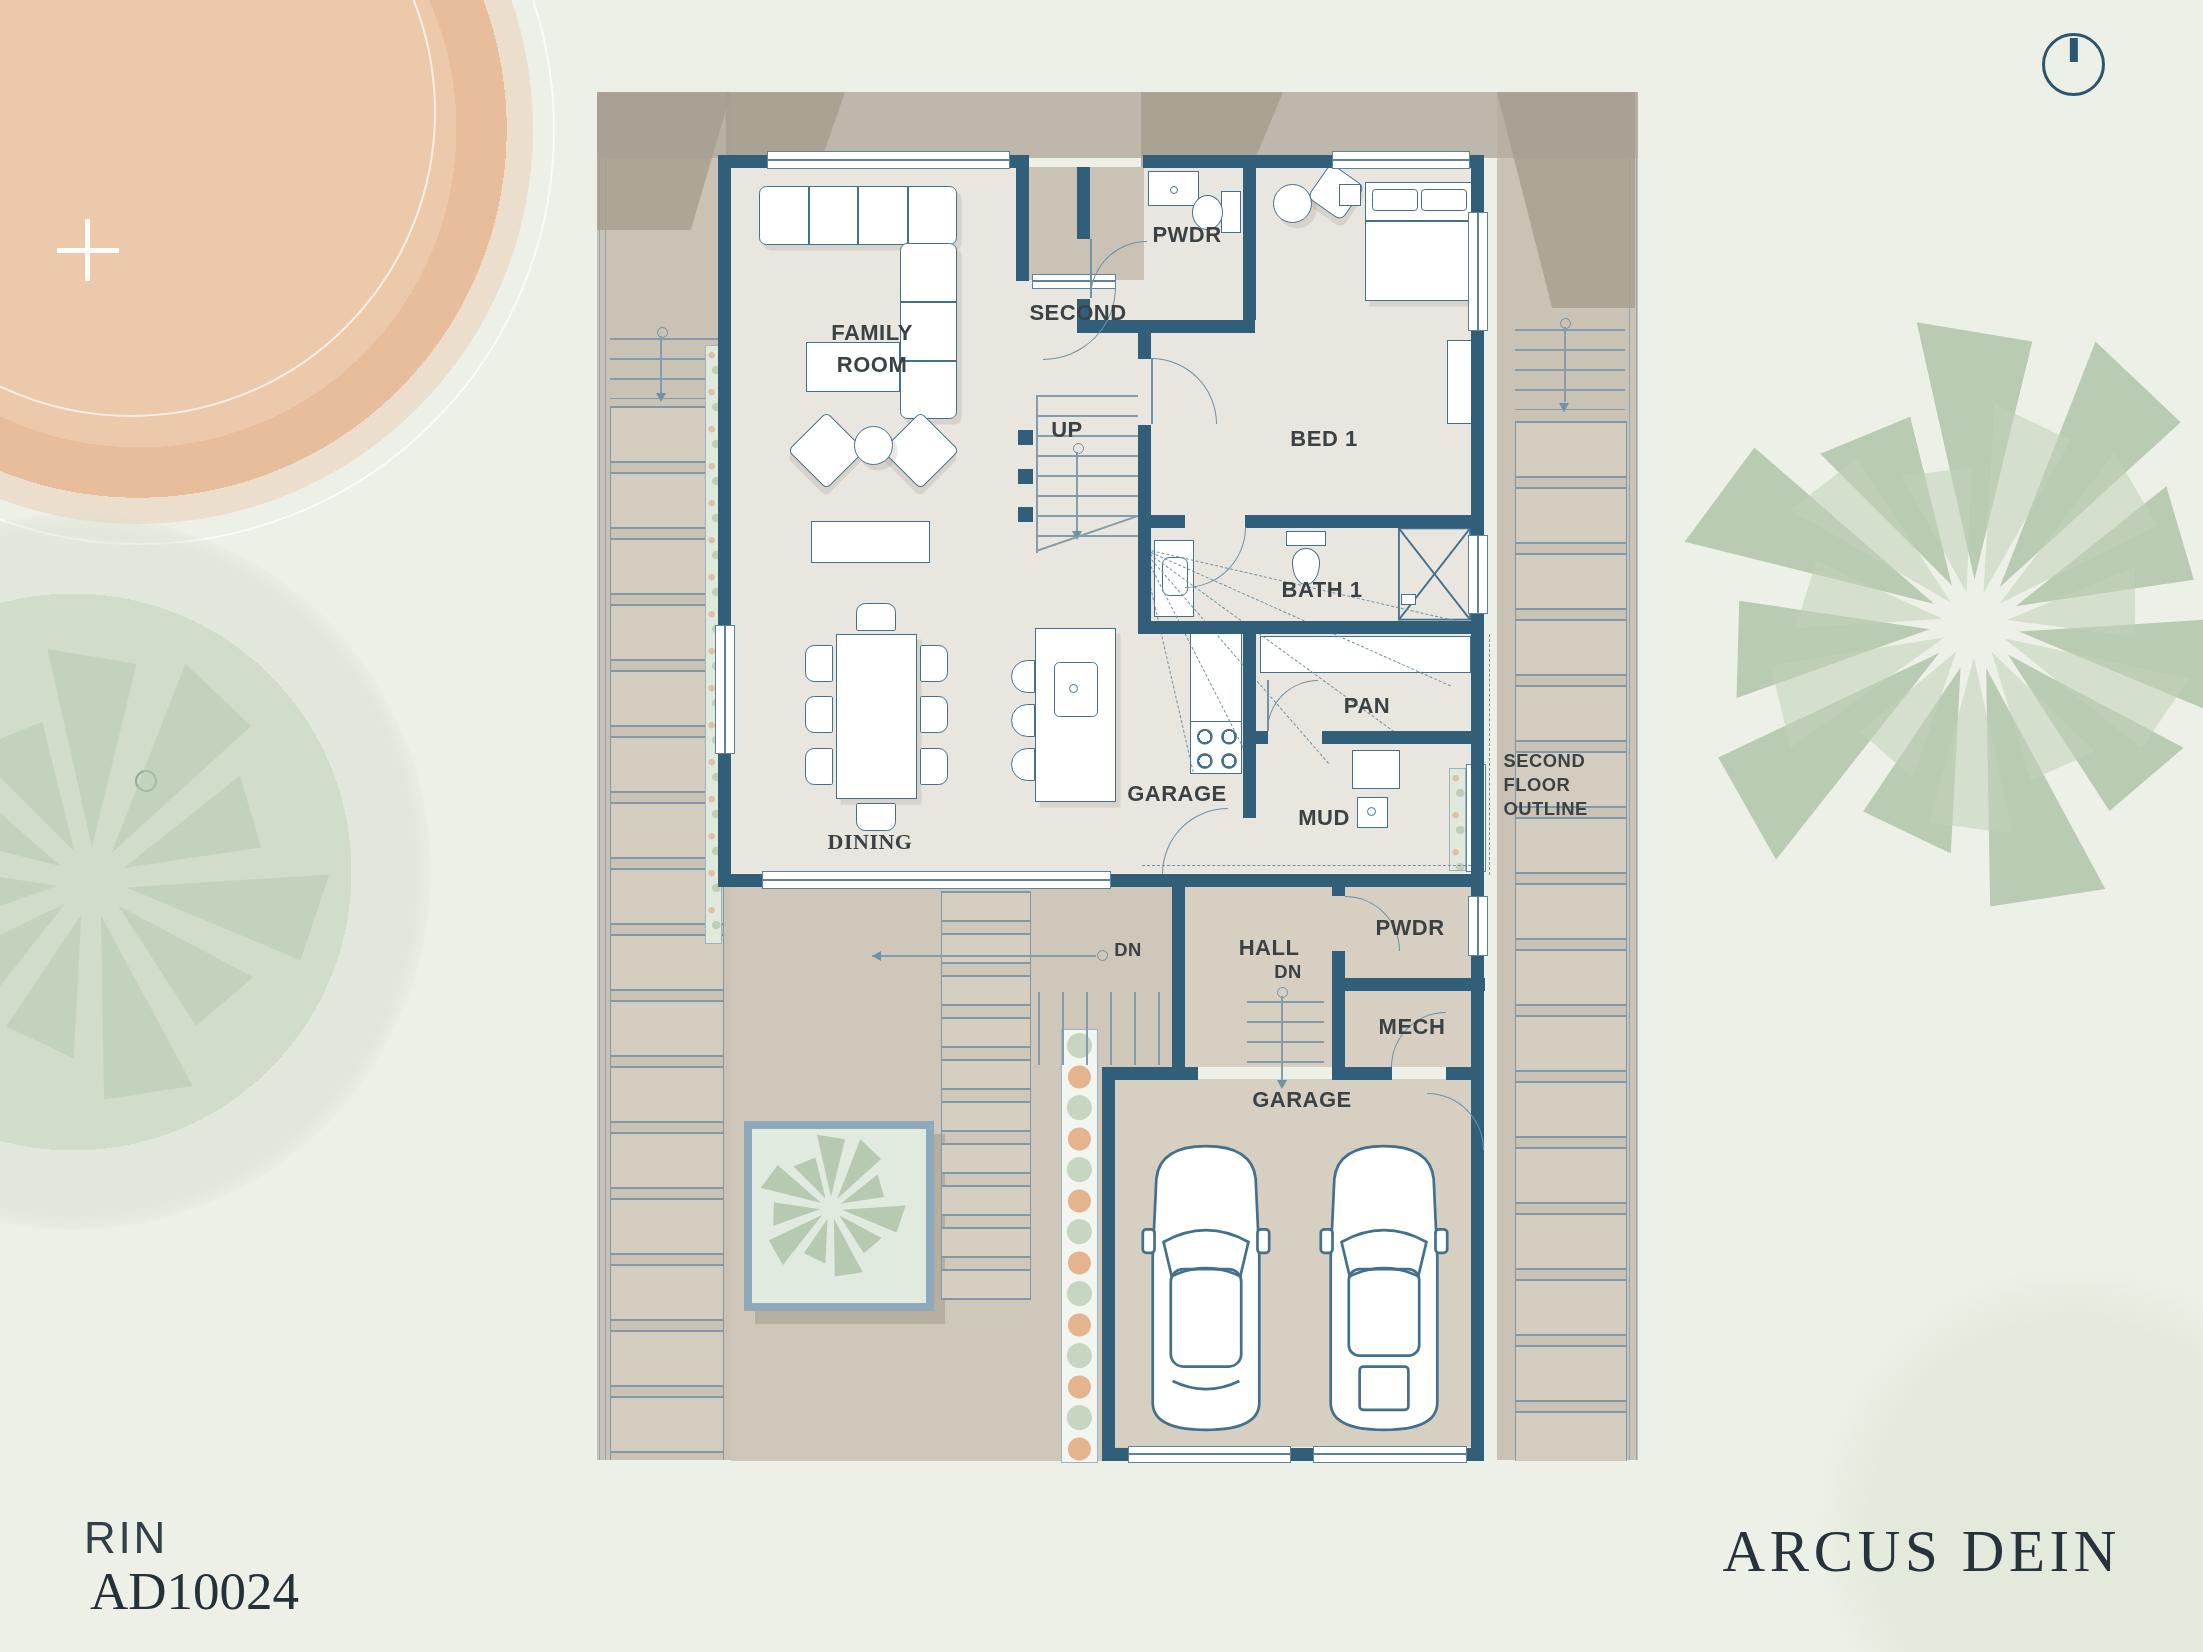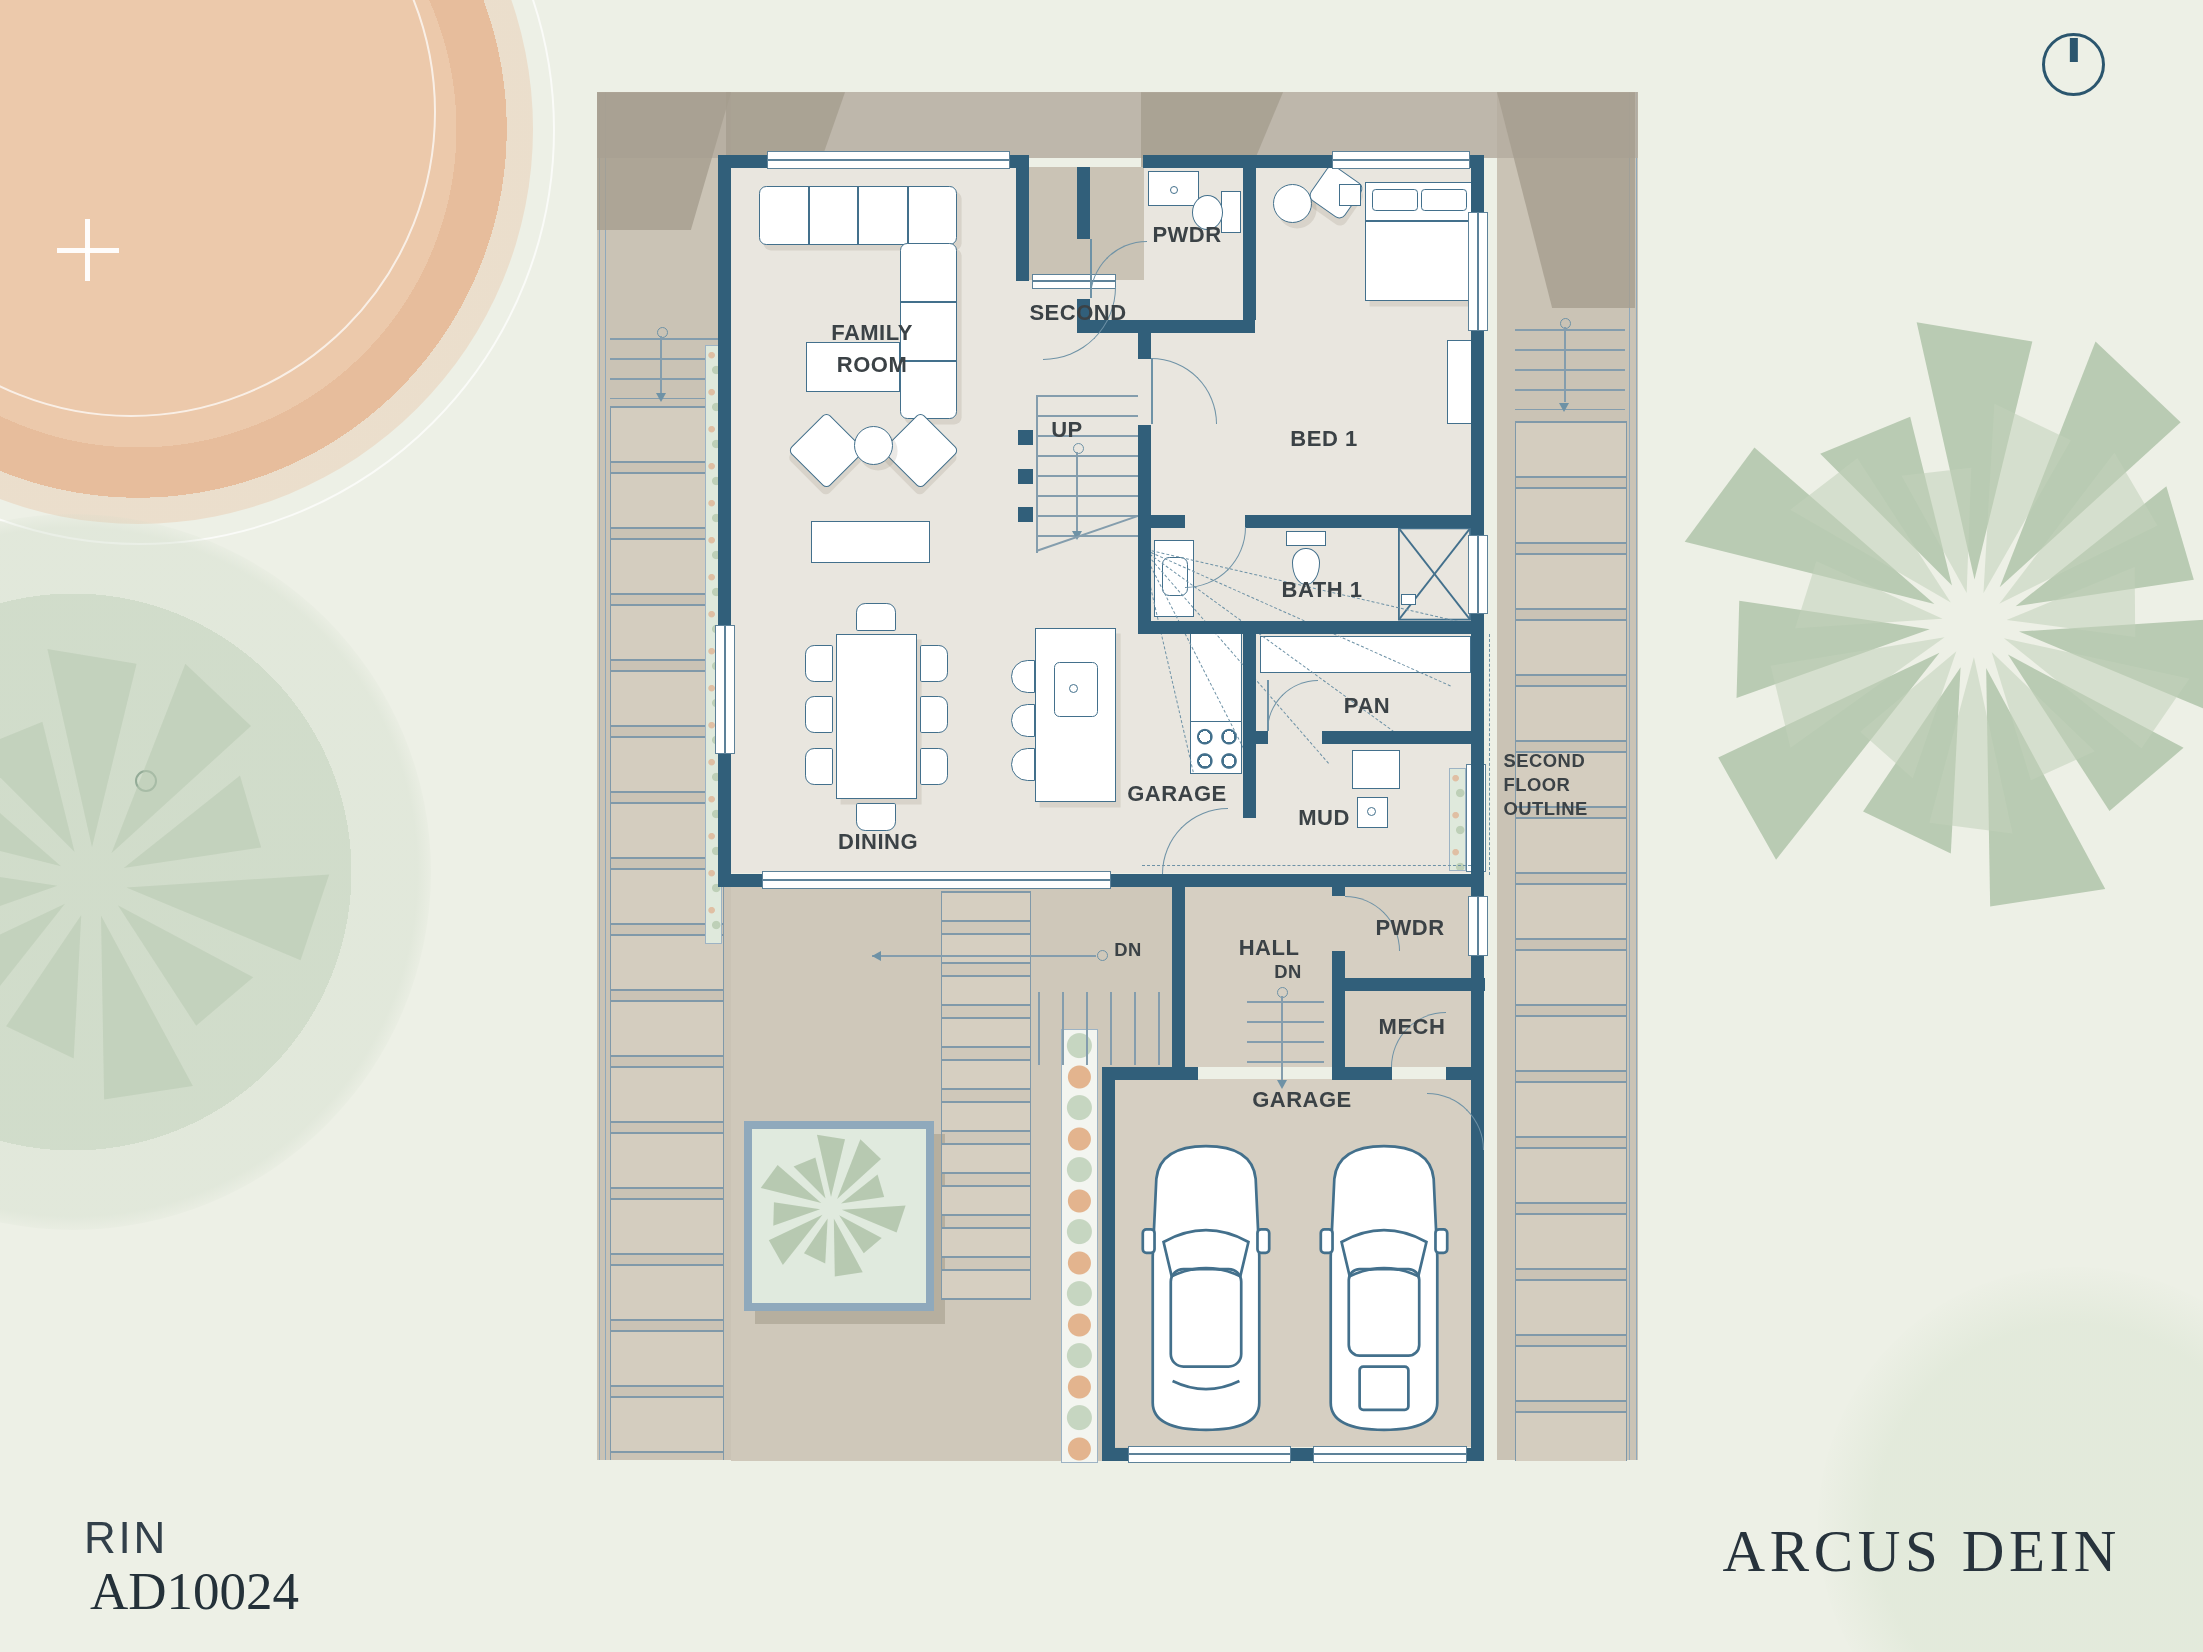--- a/index.html
+++ b/index.html
@@ -330,21 +330,21 @@
 
     <div class="lbl two" style="left:275px;top:266px;">FAMILY ROOM</div>
     <div class="lbl" style="left:481px;top:230px;">SECOND</div>
     <div class="lbl" style="left:590px;top:152px;">PWDR</div>
     <div class="lbl" style="left:727px;top:356px;">BED 1</div>
     <div class="lbl" style="left:470px;top:347px;">UP</div>
     <div class="lbl" style="left:725px;top:507px;">BATH 1</div>
     <div class="lbl" style="left:770px;top:623px;">PAN</div>
     <div class="lbl" style="left:580px;top:711px;">GARAGE</div>
     <div class="lbl" style="left:727px;top:735px;">MUD</div>
-    <div class="lbl" style="left:281px;top:759px;">DINING</div>
+    <div class="lbl" style="left:273px;top:759px;font-family:Liberation Serif, serif;">DINING</div>
     <div class="lbl small" style="left:966px;top:702px;width:119px;text-align:left;line-height:24px;white-space:normal;">SECOND FLOOR OUTLINE</div>
     <div class="lbl" style="left:672px;top:865px;">HALL</div>
     <div class="lbl" style="left:813px;top:845px;">PWDR</div>
     <div class="lbl small" style="left:531px;top:867px;">DN</div>
     <div class="lbl small" style="left:691px;top:889px;">DN</div>
     <div class="lbl" style="left:815px;top:944px;">MECH</div>
     <div class="lbl" style="left:705px;top:1017px;text-align:right;">GARAGE</div>
 
     <div class="win" style="left:531px;top:1363px;width:163px;height:16.5px;"></div>
     <div class="win" style="left:716px;top:1363px;width:154px;height:16.5px;"></div>

